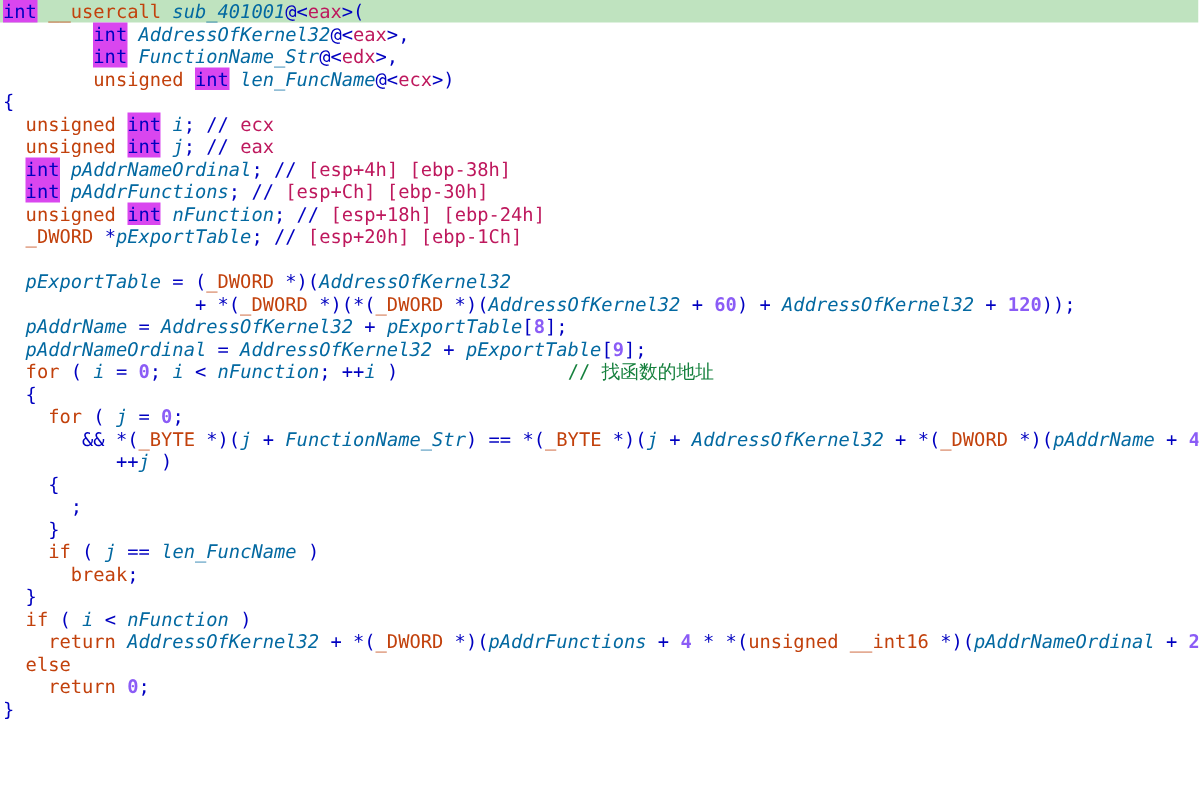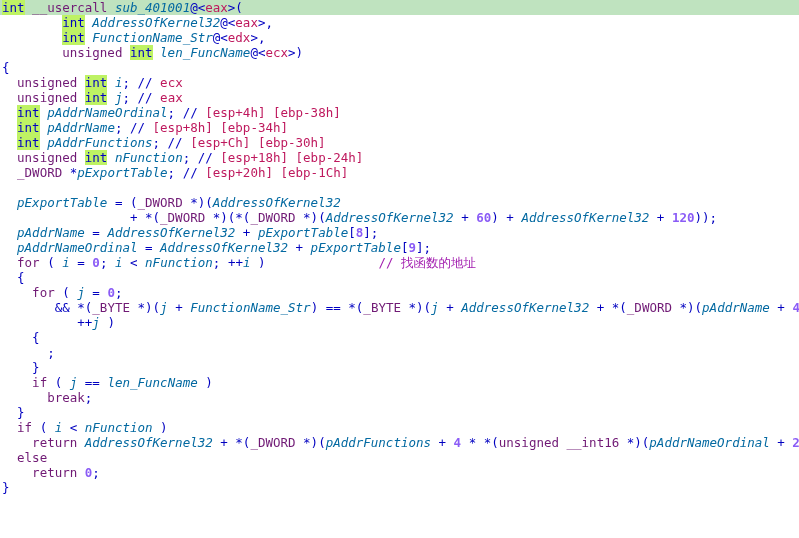--- a/index.html
+++ b/index.html
@@ -28,43 +28,42 @@
     font-size: 12.5px;
     white-space: pre;
     letter-spacing: 0px;
     padding-left: 2px;
     box-sizing: border-box;
   }
   .line.current {
     background: #bfe3bf;
   }
   
-  .kw        { color: #701a75; font-weight: normal; }   
-  .kw-hl     { color: #0000c0; background: #bef264; }   
+  .kw        { color: #c2410c; font-weight: normal; }   
+  .kw-hl     { color: #0000c0; background: #d946ef; }   
   .ident     { color: #0369a1; font-style: italic; }                        
   .punc      { color: #0000c0; }
   .num       { color: #8b5cf6; font-weight: bold; }
-  .cmt       { color: #a21caf; }                        
+  .cmt       { color: #15803d; }                        
   .cmt-blue  { color: #0000c0; }                        
   .cmt-grey  { color: #be185d; }
 </style>
 </head>
 <body>
 
 <div id="code-view">
 
 <div class="line current"><span class="kw-hl">int</span> <span class="kw">__usercall</span> <span class="ident">sub_401001</span><span class="punc">@&lt;</span><span class="cmt-grey">eax</span><span class="punc">&gt;(</span></div>
     <div class="line">        <span class="kw-hl">int</span> <span class="ident">AddressOfKernel32</span><span class="punc">@&lt;</span><span class="cmt-grey">eax</span><span class="punc">&gt;,</span></div>
     <div class="line">        <span class="kw-hl">int</span> <span class="ident">FunctionName_Str</span><span class="punc">@&lt;</span><span class="cmt-grey">edx</span><span class="punc">&gt;,</span></div>
     <div class="line">        <span class="kw">unsigned</span> <span class="kw-hl">int</span> <span class="ident">len_FuncName</span><span class="punc">@&lt;</span><span class="cmt-grey">ecx</span><span class="punc">&gt;)</span></div>
     <div class="line"><span class="punc">{</span></div>
     <div class="line">  <span class="kw">unsigned</span> <span class="kw-hl">int</span> <span class="ident">i</span><span class="punc">;</span> <span class="cmt-blue">//</span><span class="cmt-grey"> ecx</span></div>
     <div class="line">  <span class="kw">unsigned</span> <span class="kw-hl">int</span> <span class="ident">j</span><span class="punc">;</span> <span class="cmt-blue">//</span><span class="cmt-grey"> eax</span></div>
     <div class="line">  <span class="kw-hl">int</span> <span class="ident">pAddrNameOrdinal</span><span class="punc">;</span> <span class="cmt-blue">//</span><span class="cmt-grey"> [esp+4h] [ebp-38h]</span></div>
-    <div class="line">  <span class="kw-hl">int</span> <span class="ident">pAddrName</span><span class="punc">;</span> <span class="cmt-blue">//</span><span class="cmt-grey"> [esp+8h] [ebp-34h]</span></div>
     <div class="line">  <span class="kw-hl">int</span> <span class="ident">pAddrFunctions</span><span class="punc">;</span> <span class="cmt-blue">//</span><span class="cmt-grey"> [esp+Ch] [ebp-30h]</span></div>
     <div class="line">  <span class="kw">unsigned</span> <span class="kw-hl">int</span> <span class="ident">nFunction</span><span class="punc">;</span> <span class="cmt-blue">//</span><span class="cmt-grey"> [esp+18h] [ebp-24h]</span></div>
     <div class="line">  <span class="kw">_DWORD</span> <span class="punc">*</span><span class="ident">pExportTable</span><span class="punc">;</span> <span class="cmt-blue">//</span><span class="cmt-grey"> [esp+20h] [ebp-1Ch]</span></div>
     <div class="line">&nbsp;</div>
     <div class="line">  <span class="ident">pExportTable</span> <span class="punc">=</span> <span class="punc">(</span><span class="kw">_DWORD</span> <span class="punc">*)(</span><span class="ident">AddressOfKernel32</span></div>
     <div class="line">                 <span class="punc">+</span> <span class="punc">*(</span><span class="kw">_DWORD</span> <span class="punc">*)(*(</span><span class="kw">_DWORD</span> <span class="punc">*)(</span><span class="ident">AddressOfKernel32</span> <span class="punc">+</span> <span class="num">60</span><span class="punc">)</span> <span class="punc">+</span> <span class="ident">AddressOfKernel32</span> <span class="punc">+</span> <span class="num">120</span><span class="punc">));</span></div>
     <div class="line">  <span class="ident">pAddrName</span> <span class="punc">=</span> <span class="ident">AddressOfKernel32</span> <span class="punc">+</span> <span class="ident">pExportTable</span><span class="punc">[</span><span class="num">8</span><span class="punc">];</span></div>
     <div class="line">  <span class="ident">pAddrNameOrdinal</span> <span class="punc">=</span> <span class="ident">AddressOfKernel32</span> <span class="punc">+</span> <span class="ident">pExportTable</span><span class="punc">[</span><span class="num">9</span><span class="punc">];</span></div>
     <div class="line">  <span class="kw">for</span> <span class="punc">(</span> <span class="ident">i</span> <span class="punc">=</span> <span class="num">0</span><span class="punc">;</span> <span class="ident">i</span> <span class="punc">&lt;</span> <span class="ident">nFunction</span><span class="punc">;</span> <span class="punc">++</span><span class="ident">i</span> <span class="punc">)</span>               <span class="cmt">// 找函数的地址</span></div>
     <div class="line">  <span class="punc">{</span></div>

